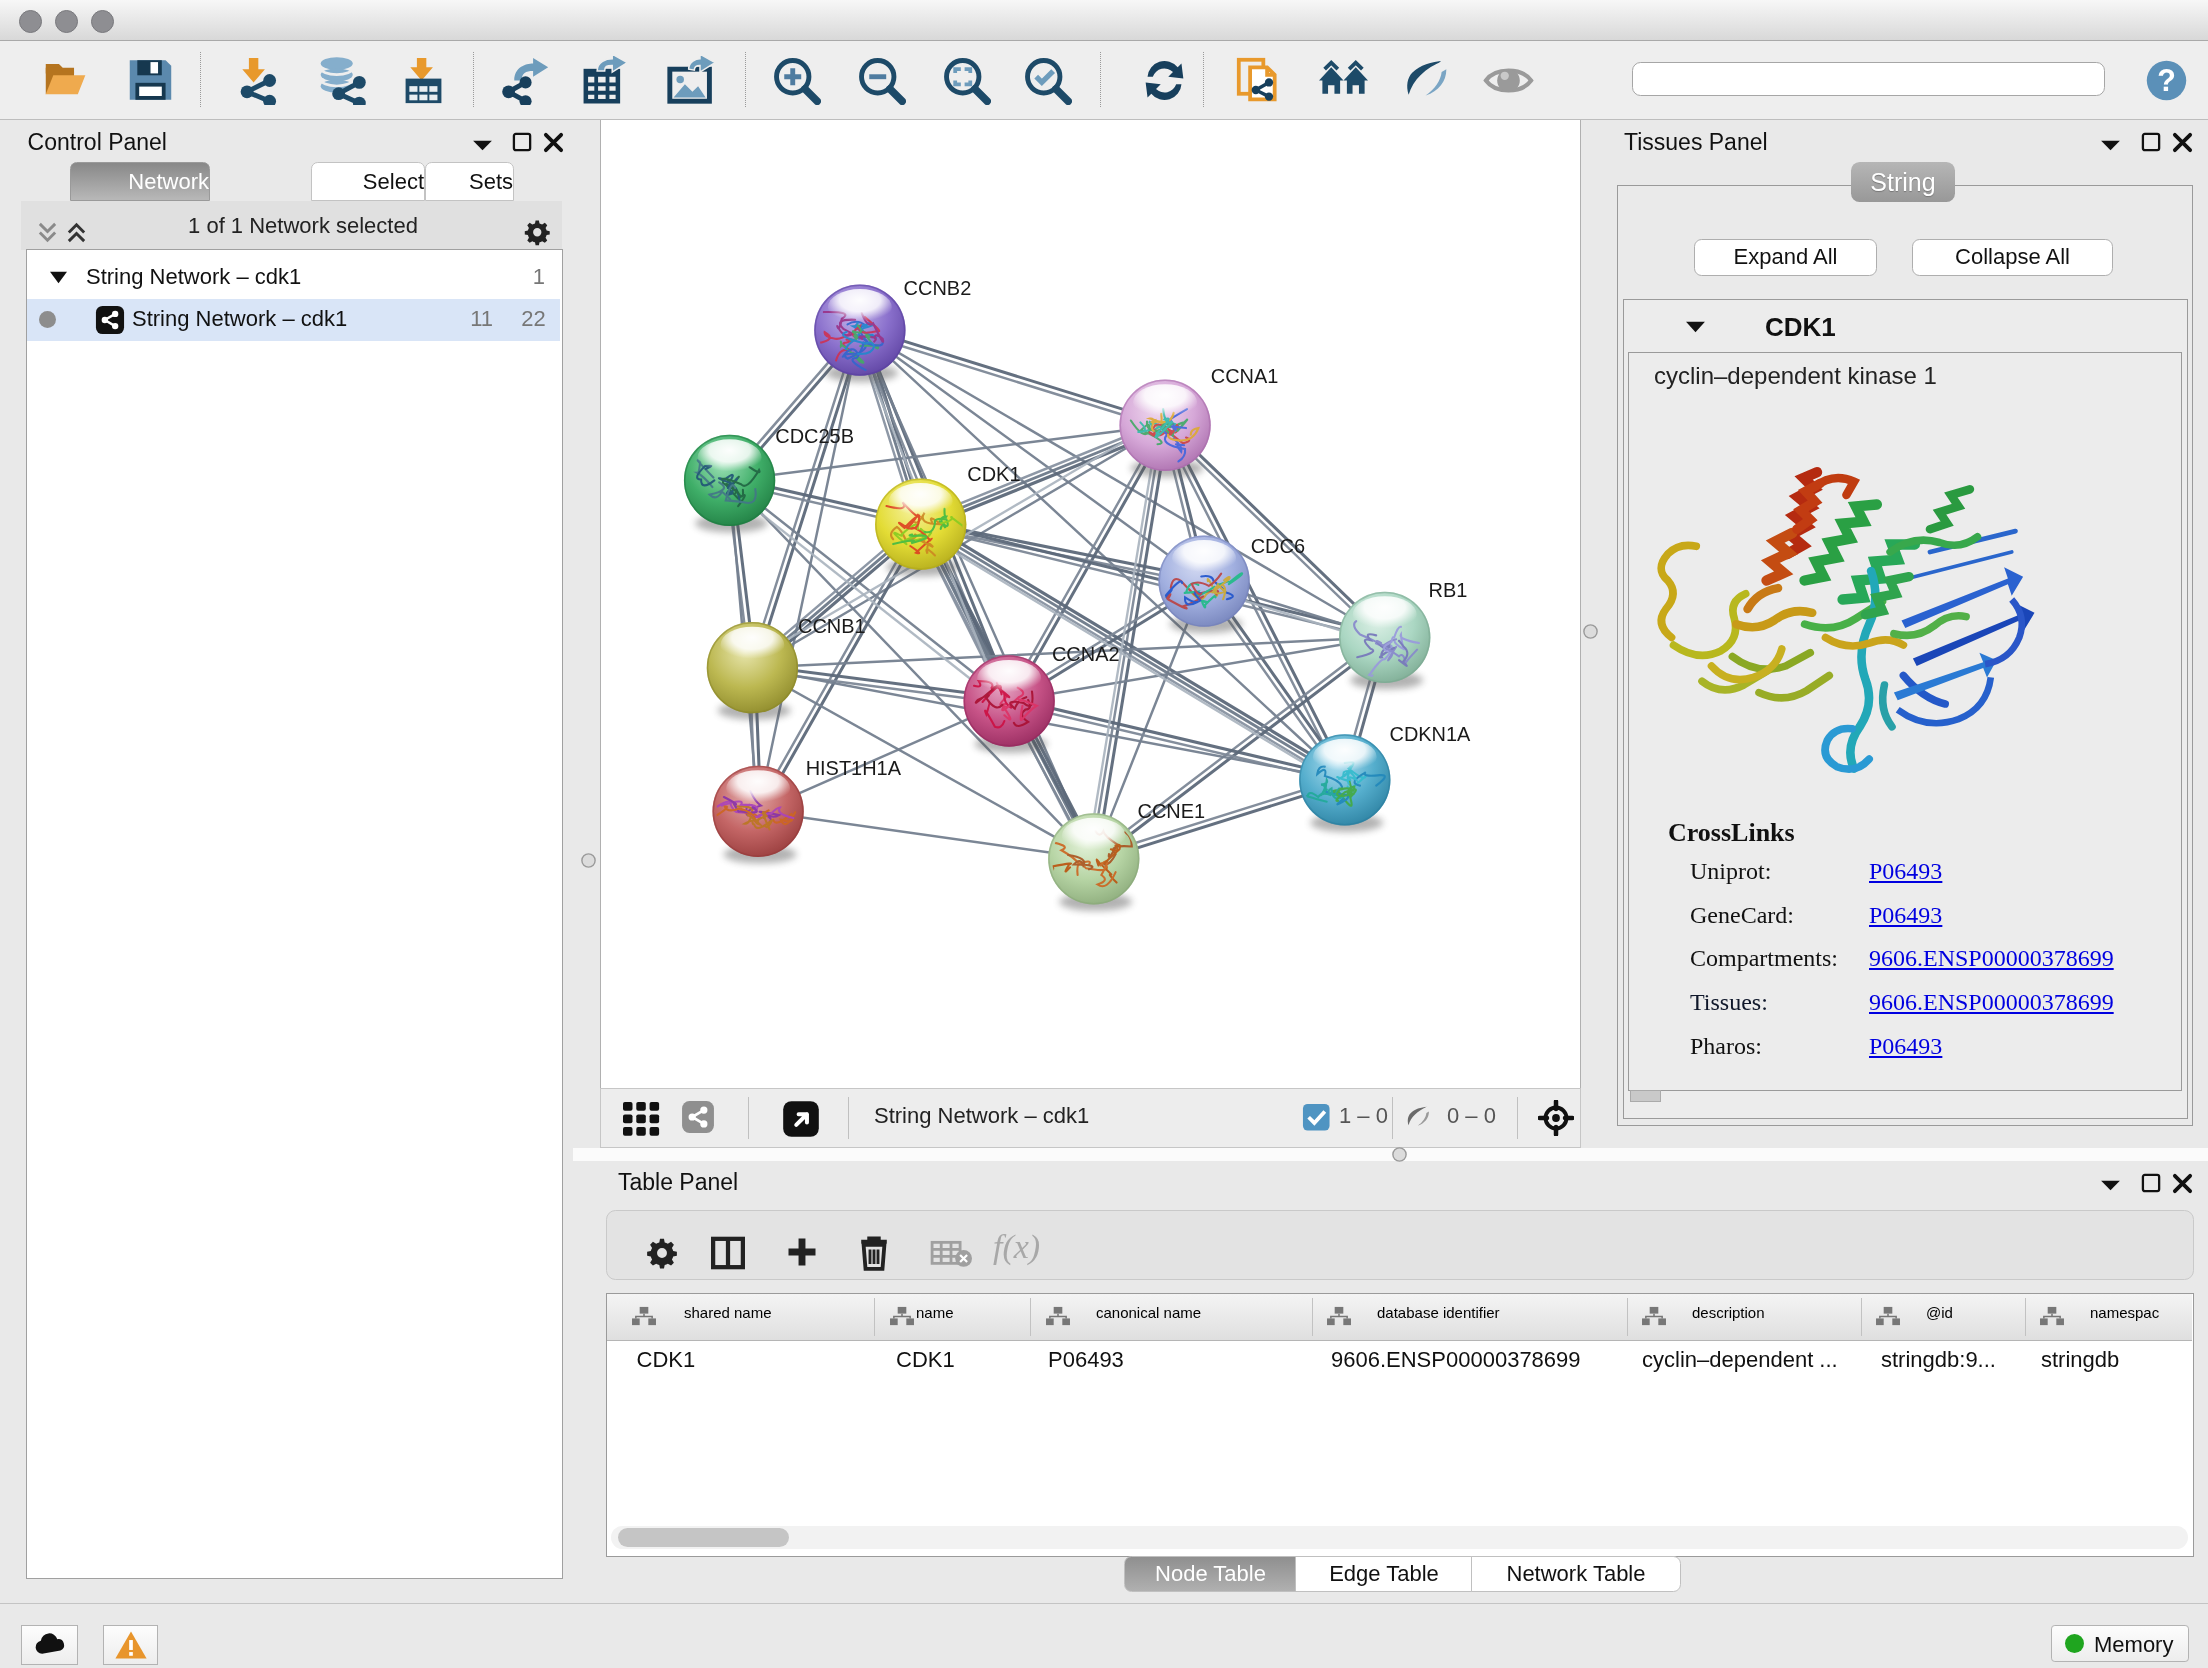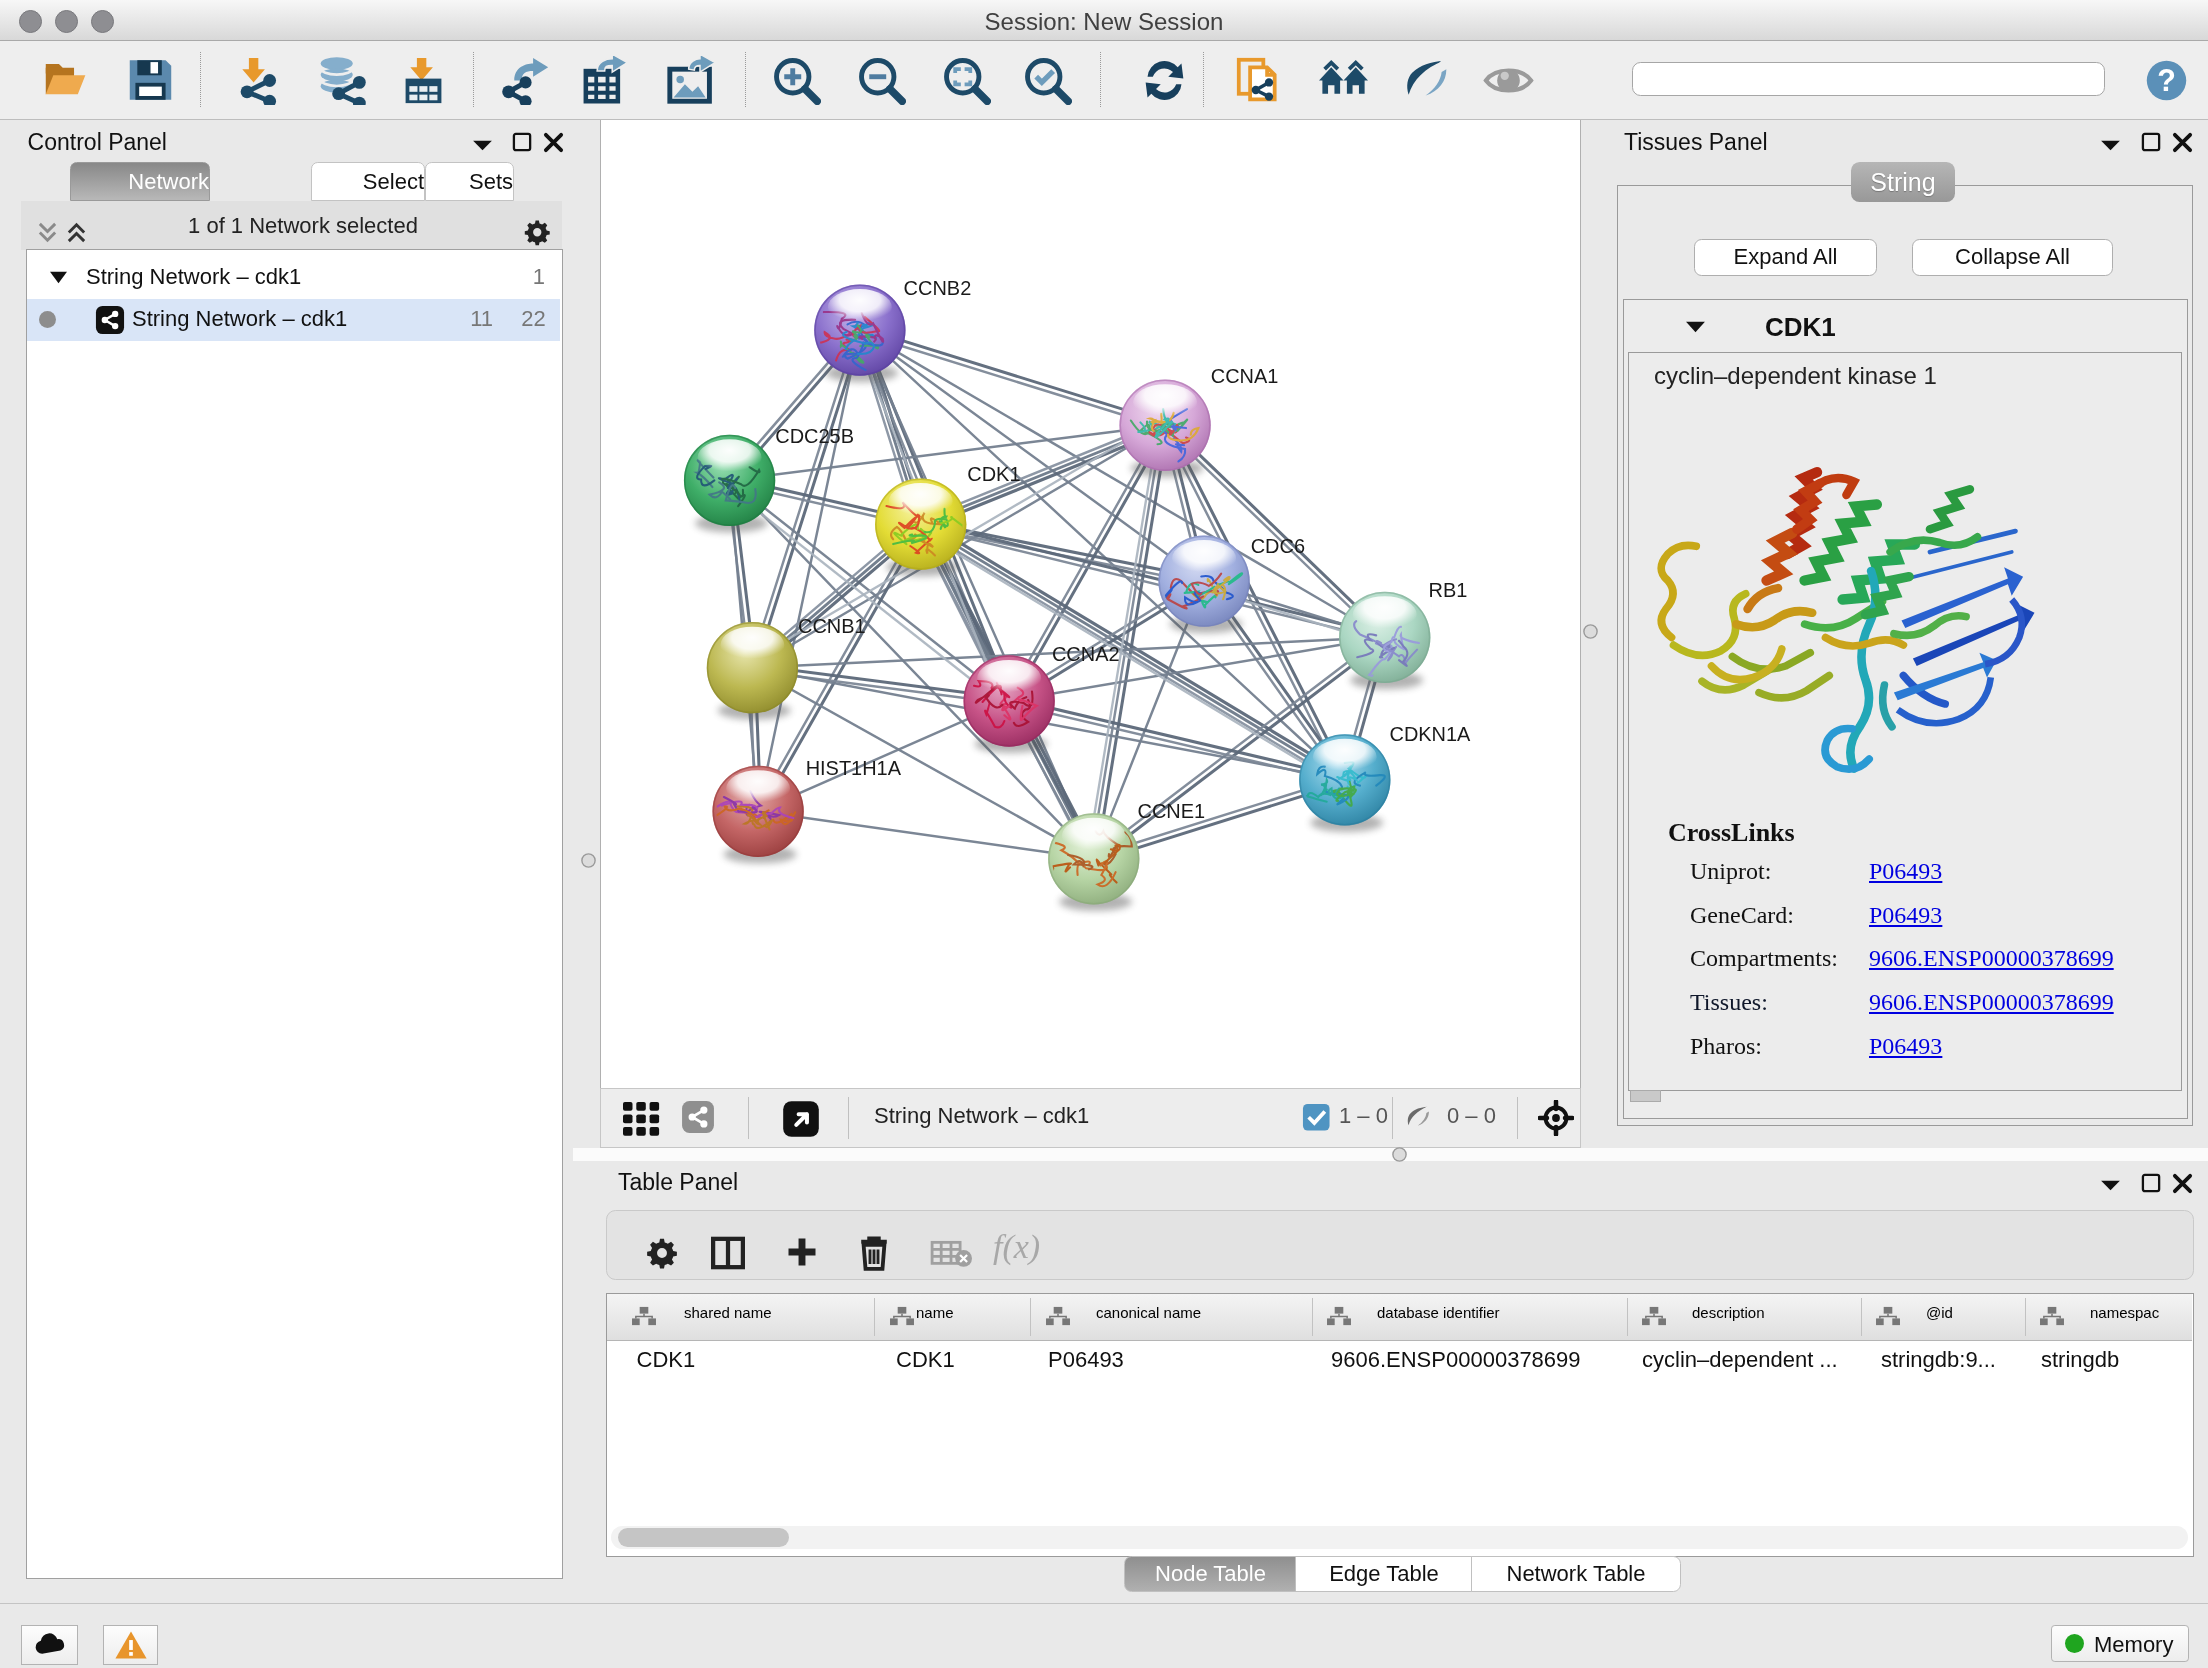--- a/index.html
+++ b/index.html
@@ -44,21 +44,20 @@
 .sbtn{position:absolute;top:21px;height:38px;background:linear-gradient(#fdfdfd,#ededed);border:1px solid #b3b3b3;}
 a.lnk{color:#0000e0;text-decoration:underline;}
 .serif{font-family:"Liberation Serif",serif;}
 </style>
 </head>
 <body>
 <div id="titlebar" class="abs">
  <div class="tl" style="left:19px;"></div>
  <div class="tl" style="left:55px;"></div>
  <div class="tl" style="left:91px;"></div>
- <div id="title">Session: New Session</div>
 </div>
 <div id="toolbar" class="abs">
 
 <svg class="ticon" style="left:42px;" width="49" height="48" viewBox="0 0 26 25">
  <path d="M2 4 h7 l2 2 h6 v3 h-15 z" fill="#b5741f"></path>
  <path d="M2 20 L2 6 h7 l2 2 h6 l0 3 z" fill="#b5741f"></path>
  <path d="M2 20 L6 10 h17 l-4 10 z" fill="#efaa4e"></path>
 </svg>
 
 <svg class="ticon" style="left:126px;" width="49" height="48" viewBox="0 0 26 25">

